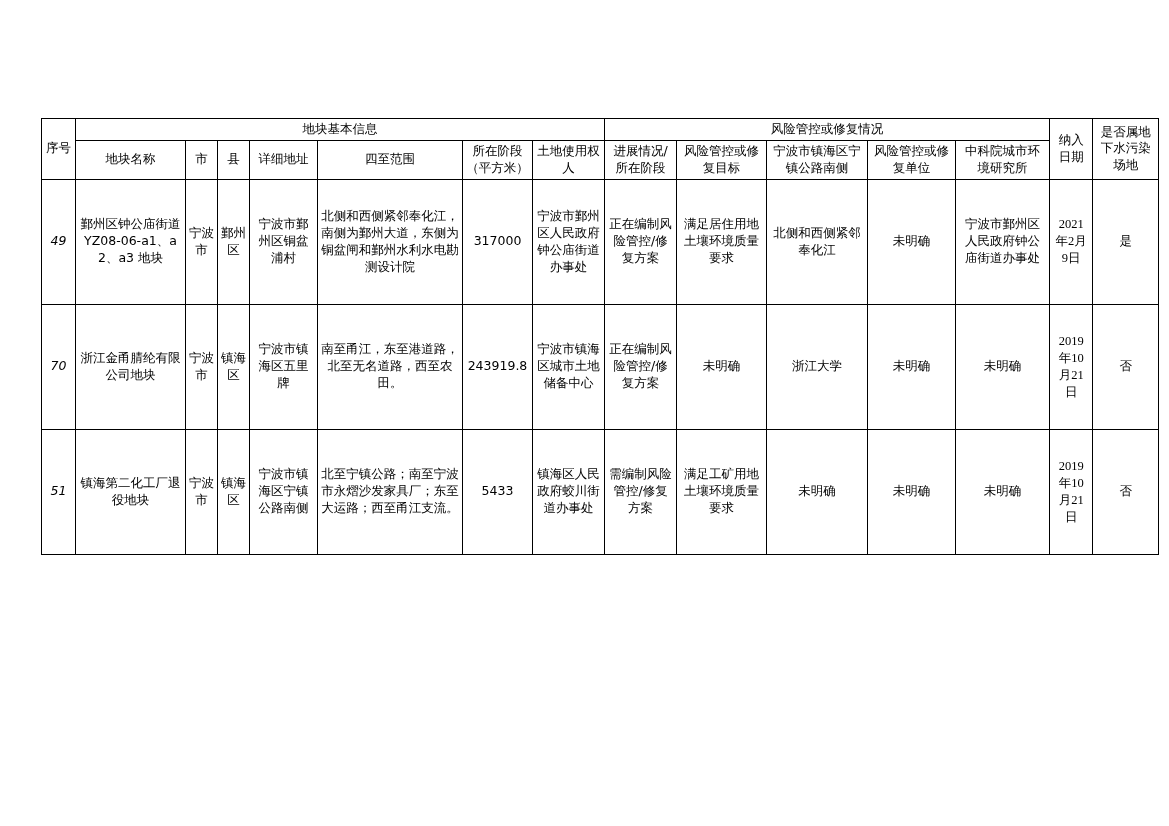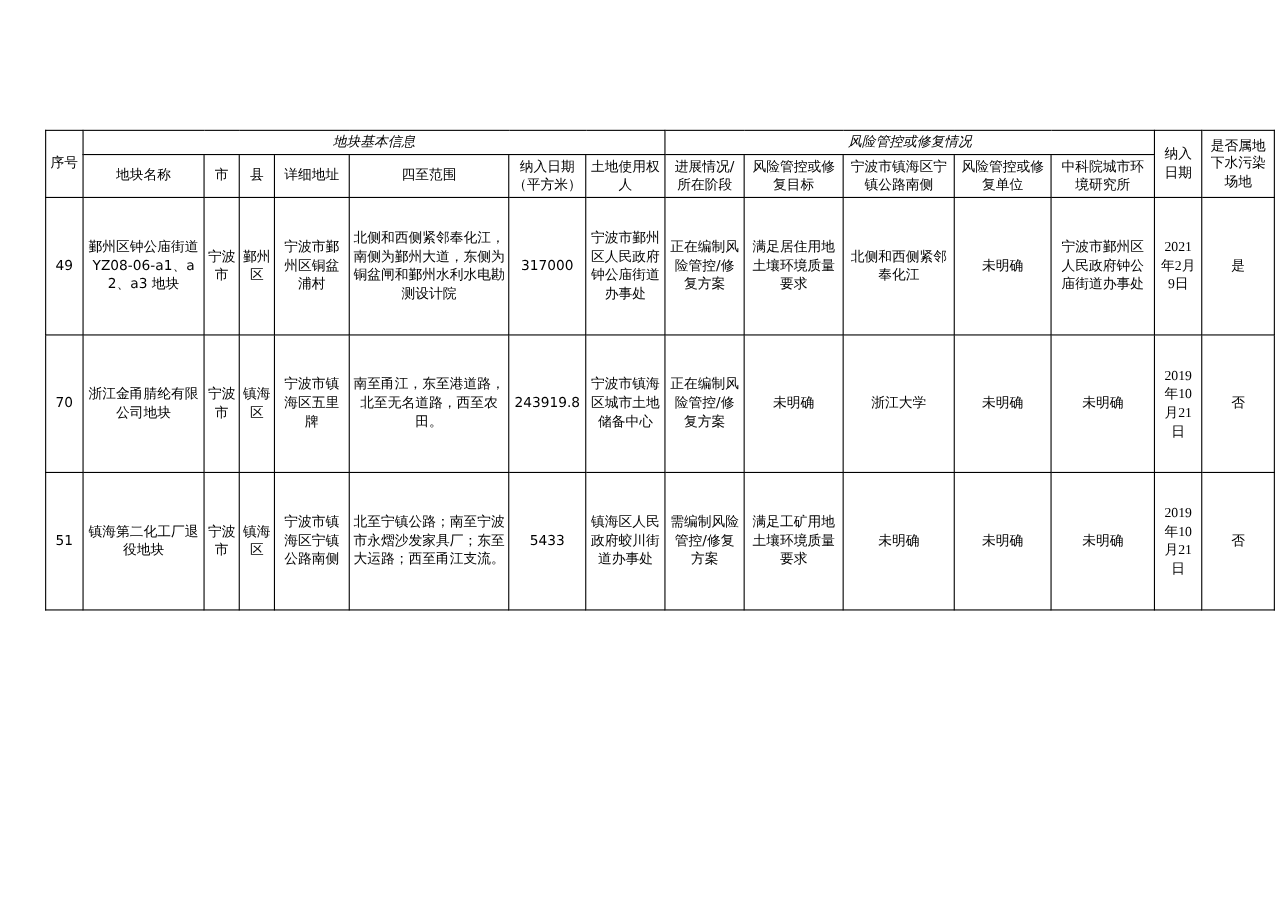--- a/index.html
+++ b/index.html
@@ -38,21 +38,20 @@
     line-height: 1.35;
     text-align: center;
     vertical-align: middle;
     word-break: break-all;
   }
   table.landtable th {
     font-size: 12.5px;
   }
   .hdr-group {
     font-size: 12.5px;
-    font-style: italic;
   }
   td.cell-data {
     font-size: 12.5px;
     height: 120px;
   }
   .narrow {
     word-break: break-all;
   }
   
   col.c-seq      { width: 34px; }
@@ -64,21 +63,21 @@
   col.c-area     { width: 70px; }
   col.c-owner    { width: 72px; }
   col.c-progress { width: 72px; }
   col.c-goal     { width: 90px; }
   col.c-plan     { width: 101px; }
   col.c-repair   { width: 88px; }
   col.c-entrust  { width: 94px; }
   col.c-date     { width: 43px; }
   col.c-gw       { width: 66px; }
 
-  .seq-cell { font-size: 13px; }
+  .seq-cell { font-size: 13px; font-style: italic; }
   .date-cell { font-size: 12.5px; line-height: 1.3; font-family: Liberation Serif, serif; }
 </style>
 </head>
 <body>
 
 <div class="page">
   <table class="landtable">
     <colgroup>
       <col class="c-seq">
         <col class="c-name">
@@ -103,21 +102,21 @@
         <th colspan="5" class="hdr-group">风险管控或修复情况</th>
         <th rowspan="2" class="narrow">纳入日期</th>
         <th rowspan="2" class="narrow">是否属地下水污染场地</th>
       </tr>
       <tr>
         <th>地块名称</th>
         <th class="narrow">市</th>
         <th class="narrow">县</th>
         <th class="narrow">详细地址</th>
         <th>四至范围</th>
-        <th>纳入日期（平方米）</th>
+        <th>所在阶段（平方米）</th>
         <th>土地使用权人</th>
         <th>进展情况/所在阶段</th>
         <th>风险管控或修复目标</th>
         <th>宁波市镇海区宁镇公路南侧</th>
         <th>风险管控或修复单位</th>
         <th>中科院城市环境研究所</th>
       </tr>
     </thead>
     <tbody>
       <tr>

